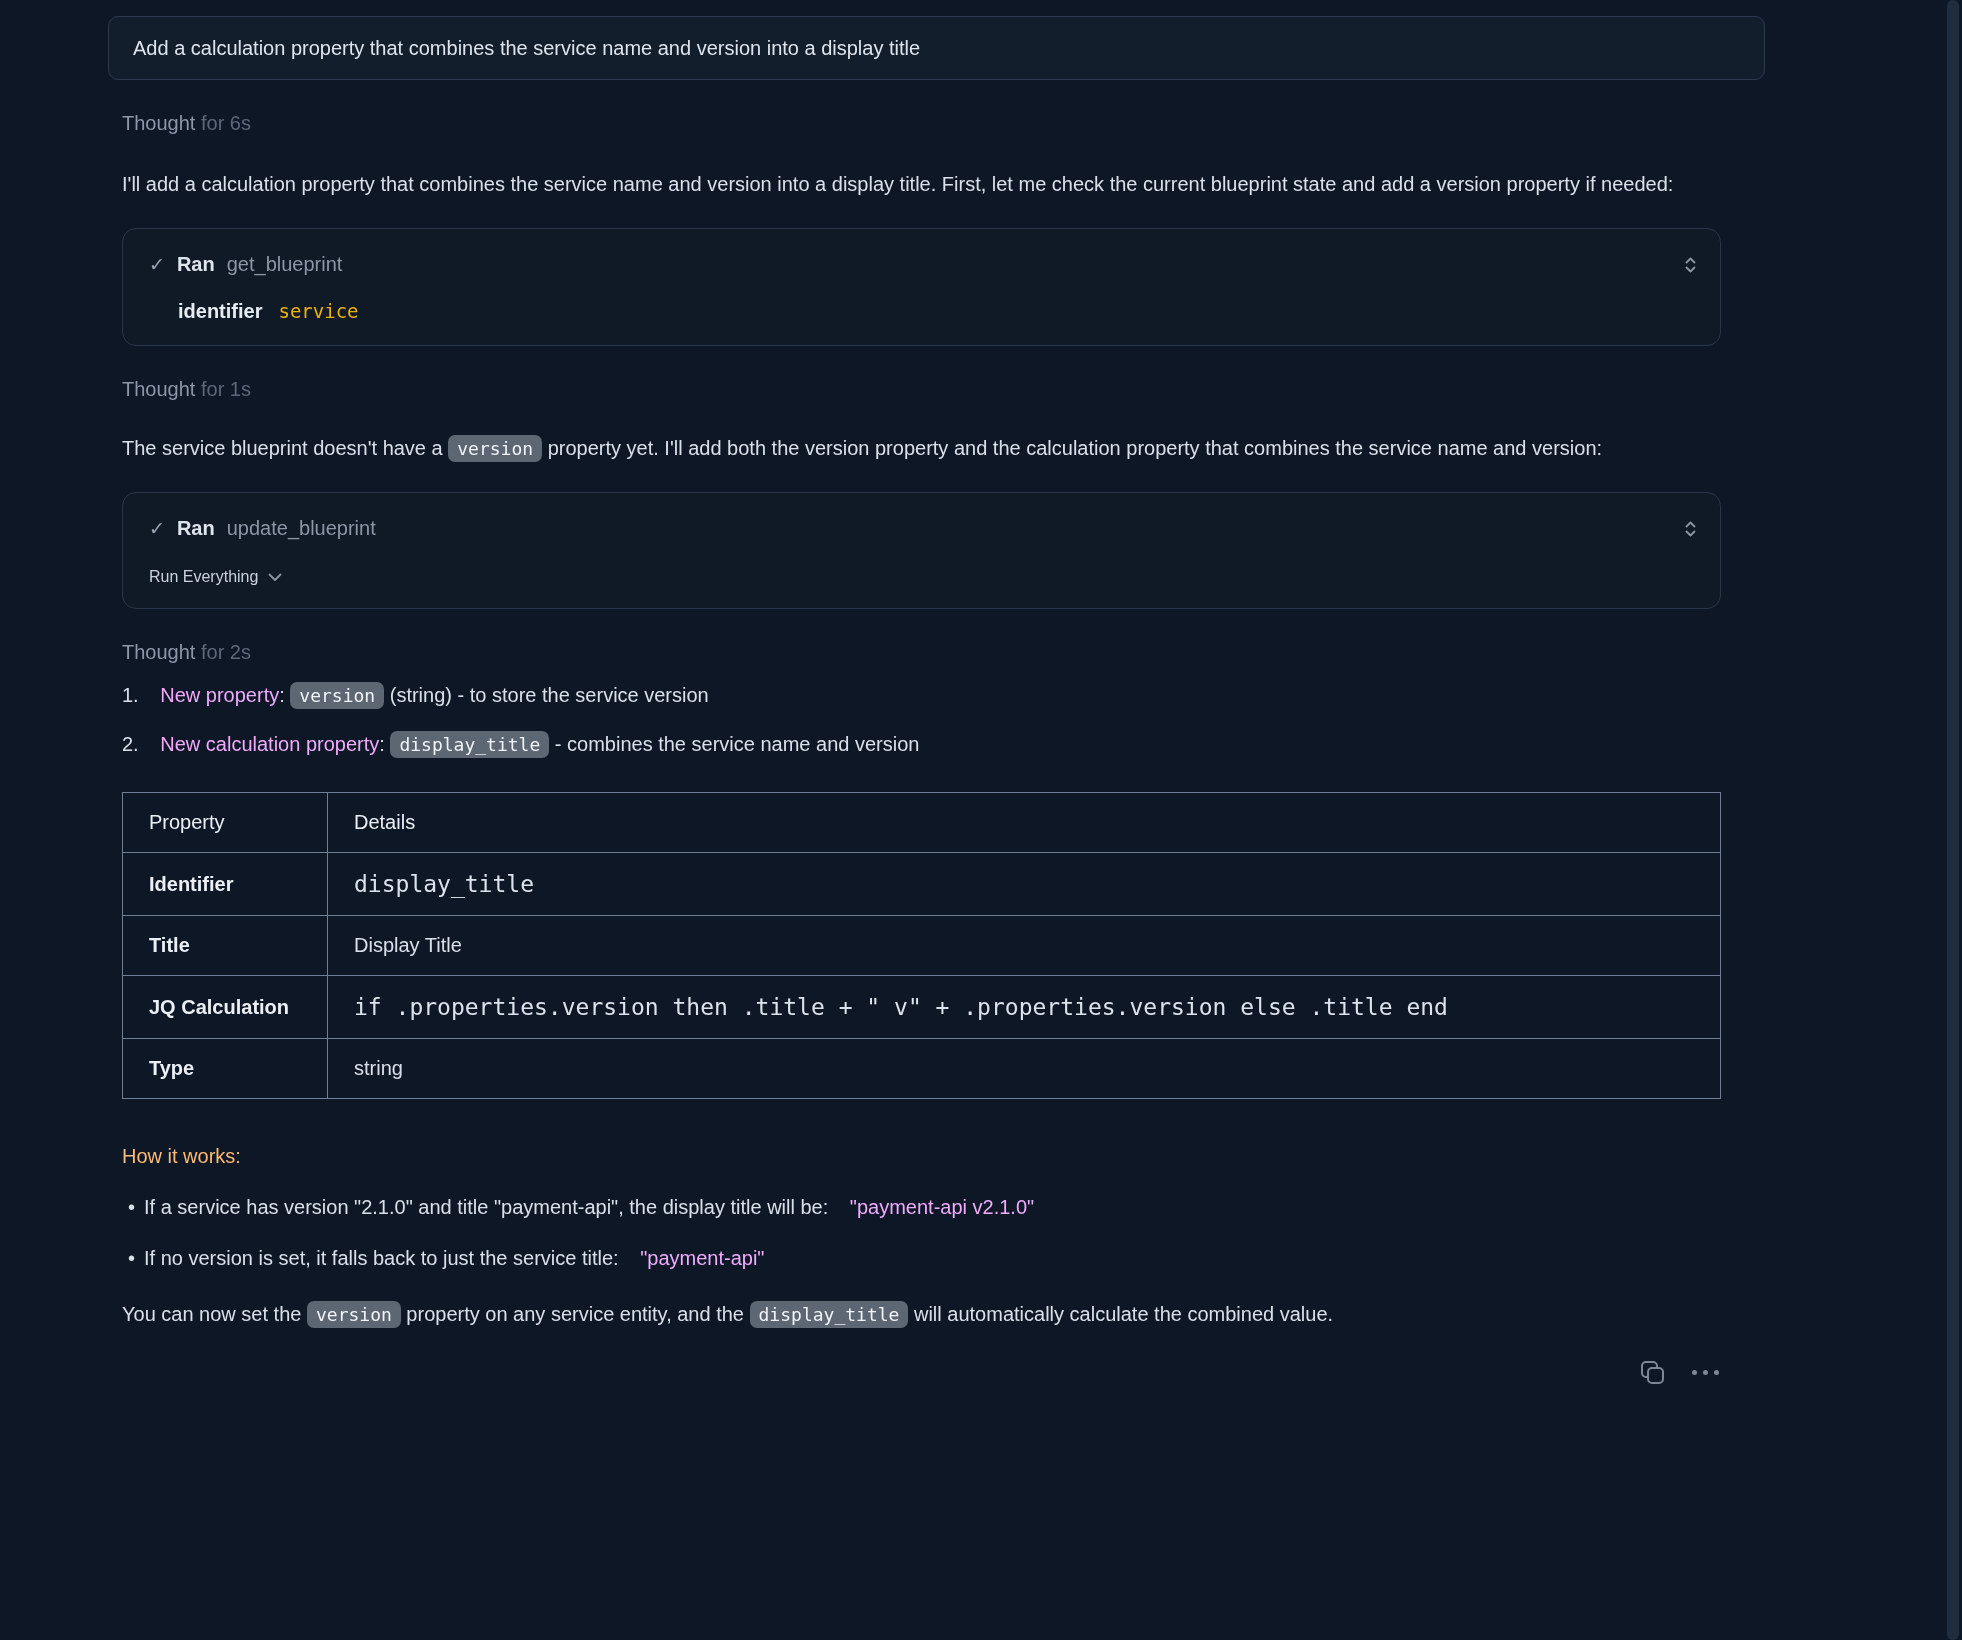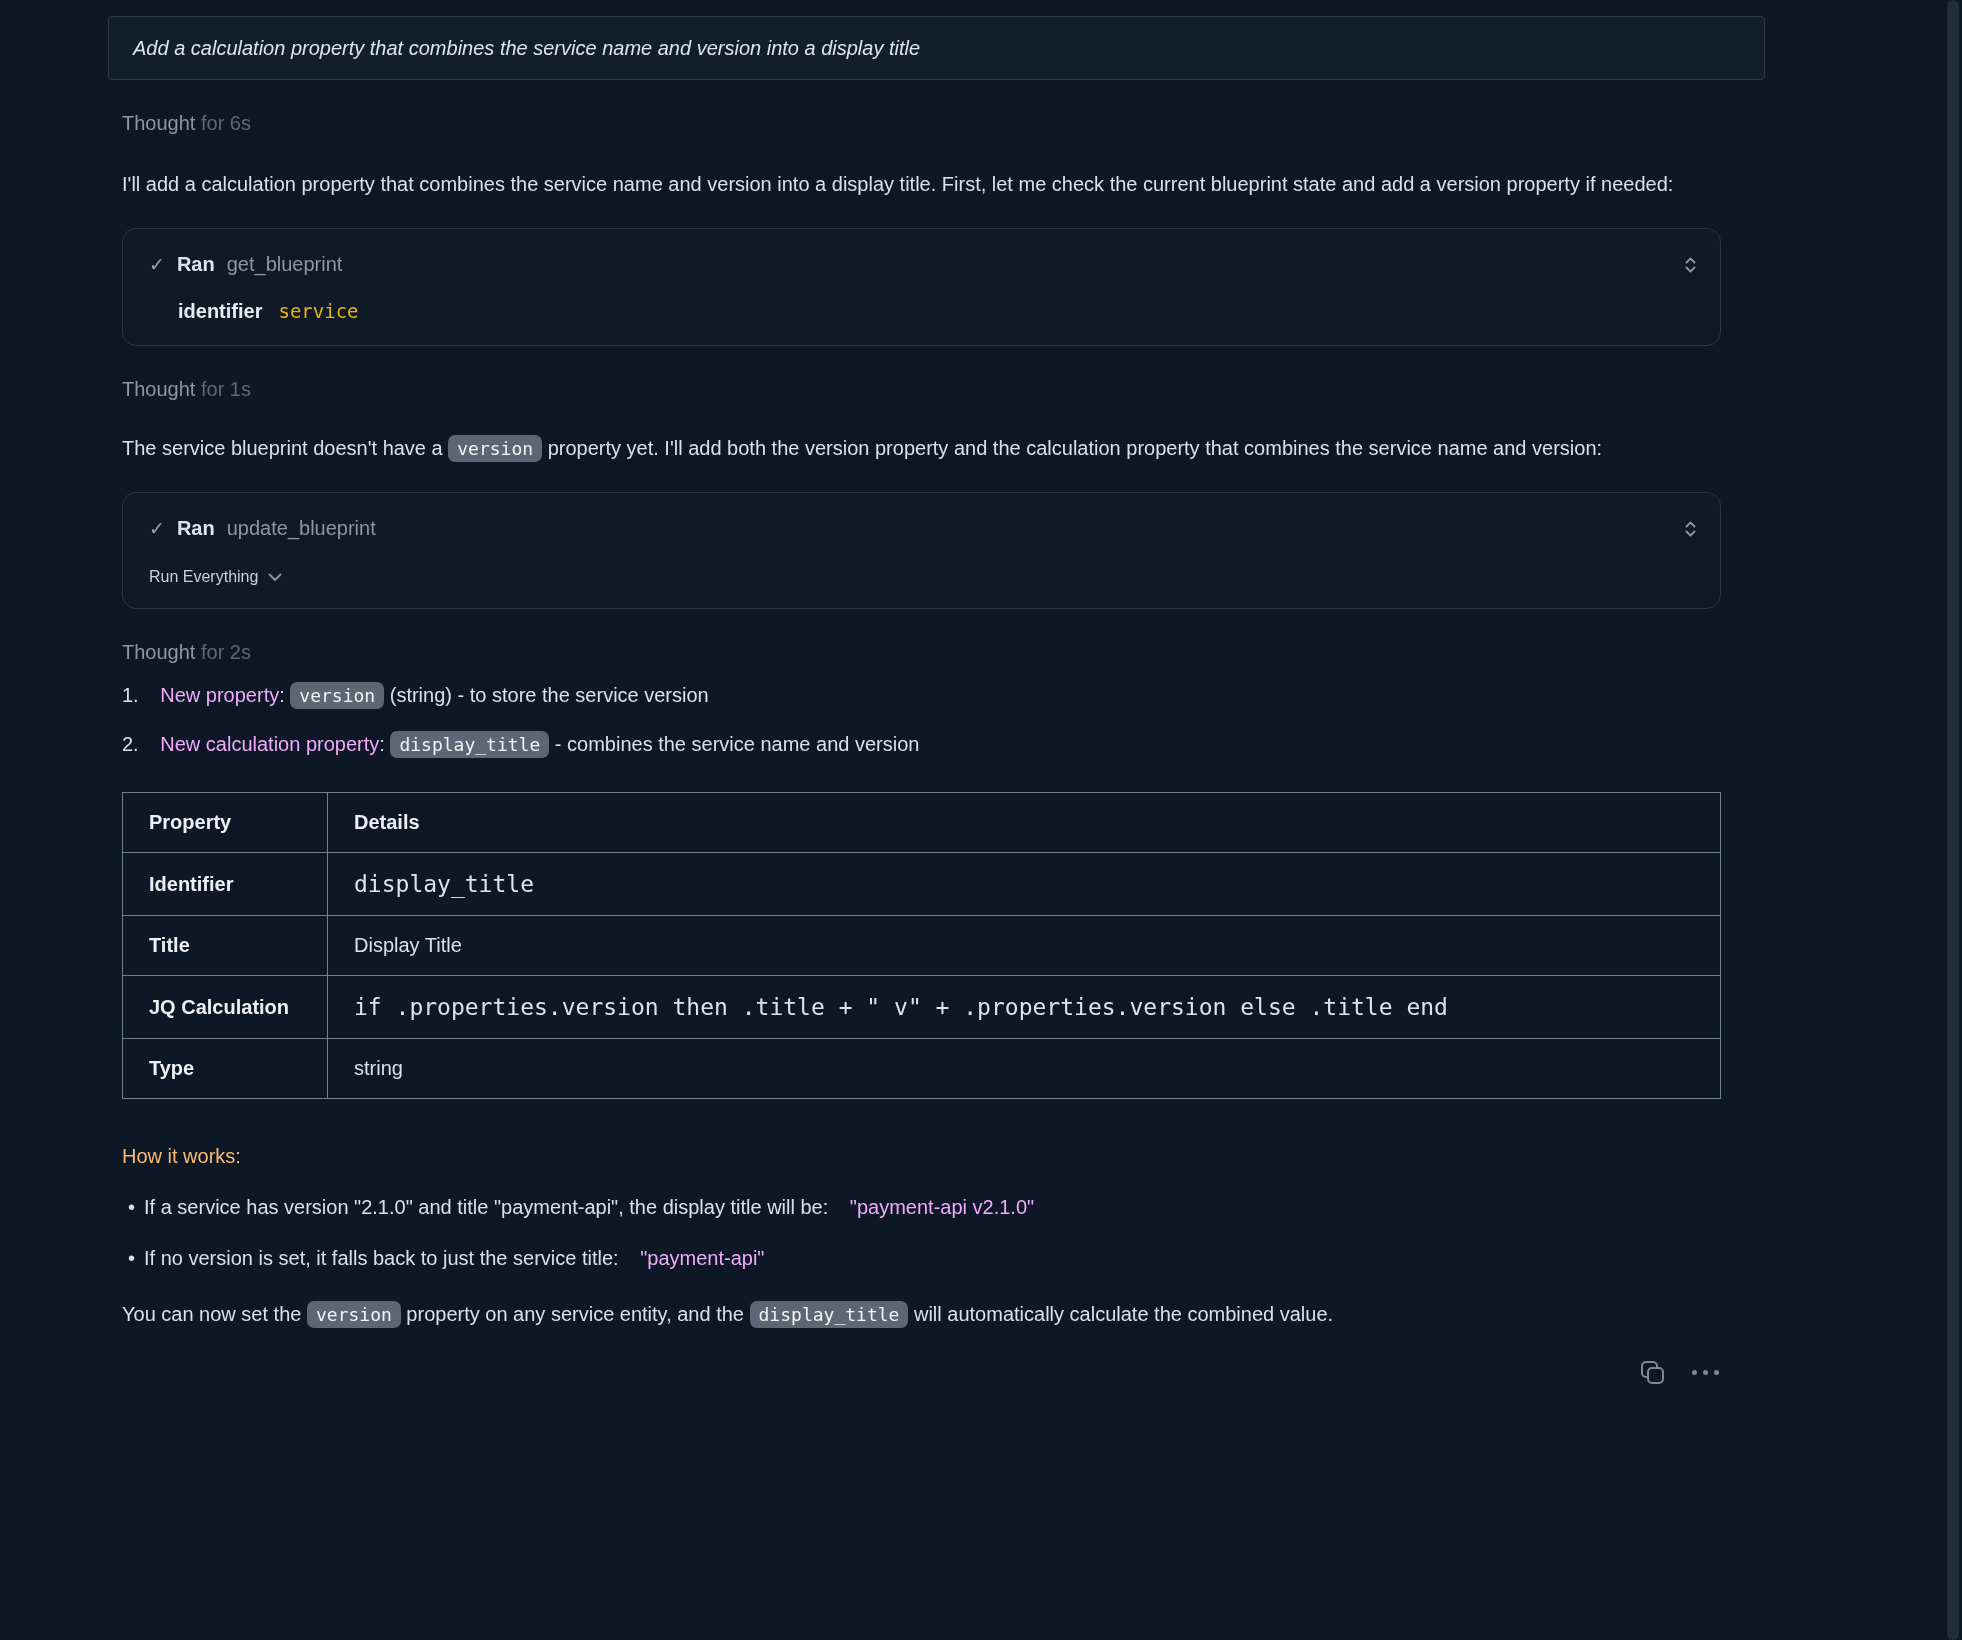--- a/index.html
+++ b/index.html
@@ -12,24 +12,24 @@
     position:relative;
   }
   .page { position:absolute; inset:0; }
   .content { position:absolute; left:108px; top:16px; width:1657px; }
 
   
   .user-box {
     width:100%; height:64px;
     background:#131e2d;
     border:1.5px solid #2d3a4d;
-    border-radius:4px;
+    border-radius:10px;
     display:flex; align-items:center;
     padding:0 24px;
-    font-size:20px; color:#dde4ed;font-style:italic;
+    font-size:20px; color:#dde4ed;
   }
 
   .inner { width:1612px; margin-left:14px; }
 
   .thought-row { margin-top:32px; font-size:20px; }
   .thought-word { color:#8c97a7; }
   .thought-dur  { color:#5c6879; }
 
   .para { margin-top:28px; font-size:20px; line-height:39px; color:#d9e0ea; width:1599px; }
   .para.first { margin-top:30px; }
@@ -79,21 +79,21 @@
     width:1599px;
     border-collapse:collapse;
     font-size:20px;
   }
   table.md th, table.md td {
     border:1px solid #6f8096;
     padding:18px 26px;
     text-align:left;
     vertical-align:middle;
   }
-  table.md th { font-weight:700; color:#ecf0f5; }
+  table.md th { font-weight:400; color:#ecf0f5; }
   td.prop { font-weight:700; color:#ecf0f5; width:205px; }
   td.mono { font-family:"DejaVu Sans Mono",monospace; font-size:23px; color:#dde3ec; }
 
   .hiw-heading { margin-top:38px; font-size:20px; font-weight:400; color:#fdba74; line-height:39px; }
   ul.bullets { list-style:none; margin-top:6px; }
   ul.bullets li { display:flex; font-size:20px; line-height:39px; margin-top:12px; }
   .marker { width:22px; padding-left:6px; color:#d9e0ea; flex:none; }
 
   .closing { margin-top:16px; font-size:20px; line-height:41px; width:1599px; }
 

